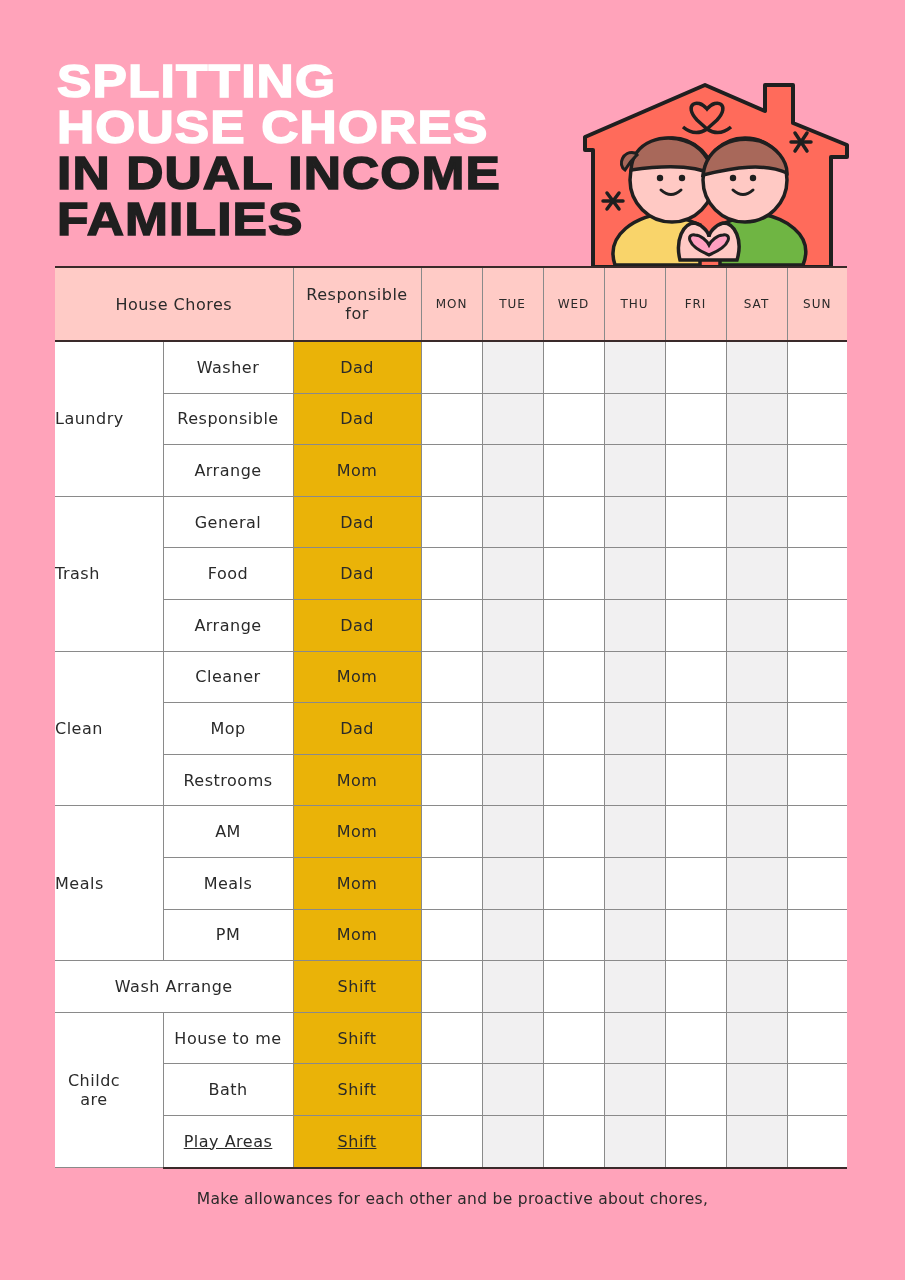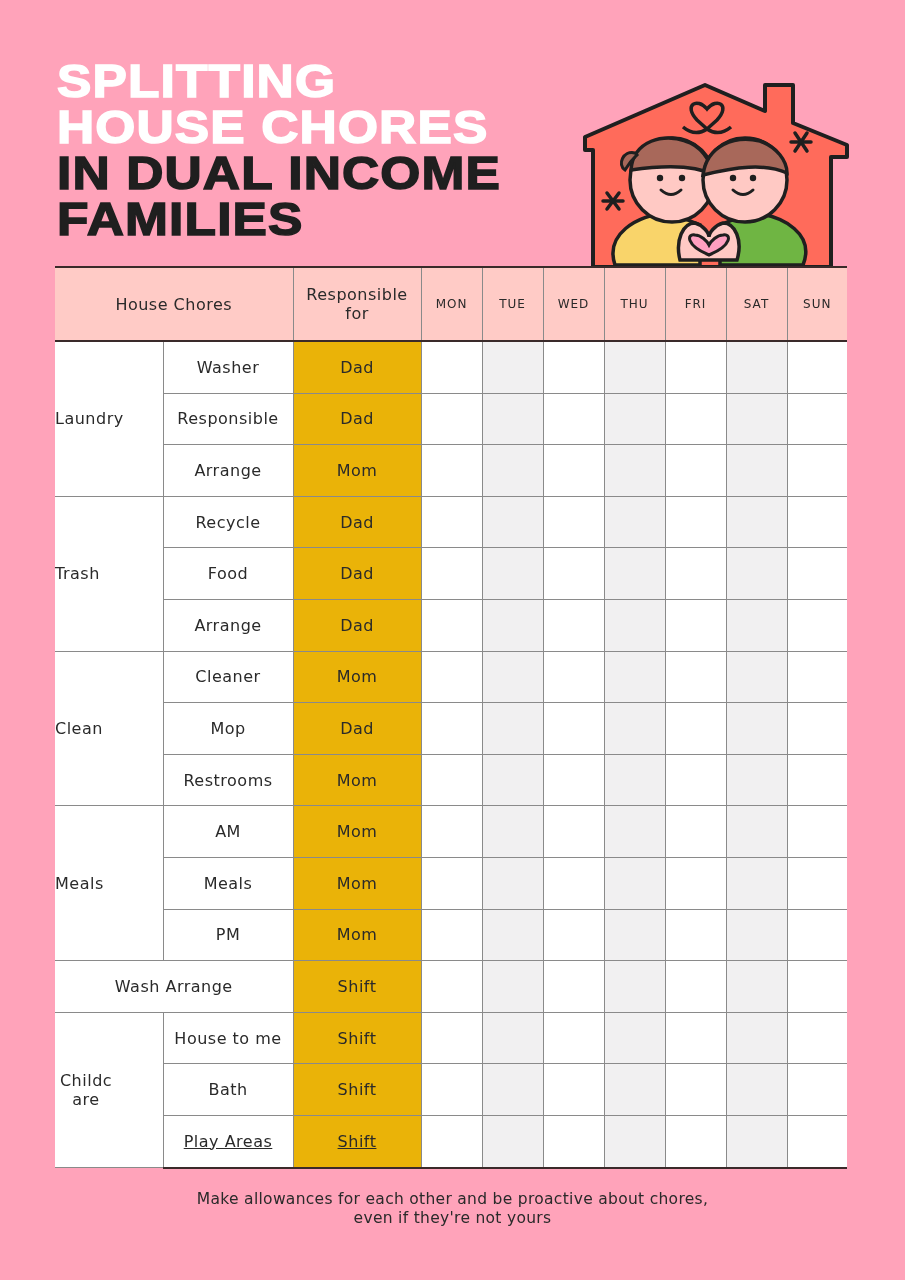--- a/index.html
+++ b/index.html
@@ -172,21 +172,21 @@
         <td class="shade"></td>
         <td></td>
         <td class="shade"></td>
         <td></td>
         <td class="shade"></td>
         <td></td>
     </tr>
 
     <tr>
       <td class="cat" rowspan="3">Trash</td>
-      <td>Recycle</td>
+      <td>General</td>
       <td class="resp">Dad</td>
       <td></td>
         <td class="shade"></td>
         <td></td>
         <td class="shade"></td>
         <td></td>
         <td class="shade"></td>
         <td></td>
     </tr>
     <tr>
@@ -288,21 +288,21 @@
       <td></td>
         <td class="shade"></td>
         <td></td>
         <td class="shade"></td>
         <td></td>
         <td class="shade"></td>
         <td></td>
     </tr>
 
     <tr>
-      <td class="cat" rowspan="3" style="width:80px; word-wrap:break-word;"><span style="display:inline-block; width:62px; text-align:center;">Childc are</span></td>
+      <td class="cat" rowspan="3" style="width:80px; word-wrap:break-word;"><span style="display:inline-block; width:62px; text-align:center;margin-left:8px;">Childc are</span></td>
       <td>House to me</td>
       <td class="resp">Shift</td>
       <td></td>
         <td class="shade"></td>
         <td></td>
         <td class="shade"></td>
         <td></td>
         <td class="shade"></td>
         <td></td>
     </tr>
@@ -326,14 +326,13 @@
         <td class="shade"></td>
         <td></td>
         <td class="shade"></td>
         <td></td>
     </tr>
   </tbody>
 </table>
 
 <div class="footer">
   <div>Make allowances for each other and be proactive about chores,</div>
-  <div>even if they're not yours</div>
 </div>
 
 </body></html>

